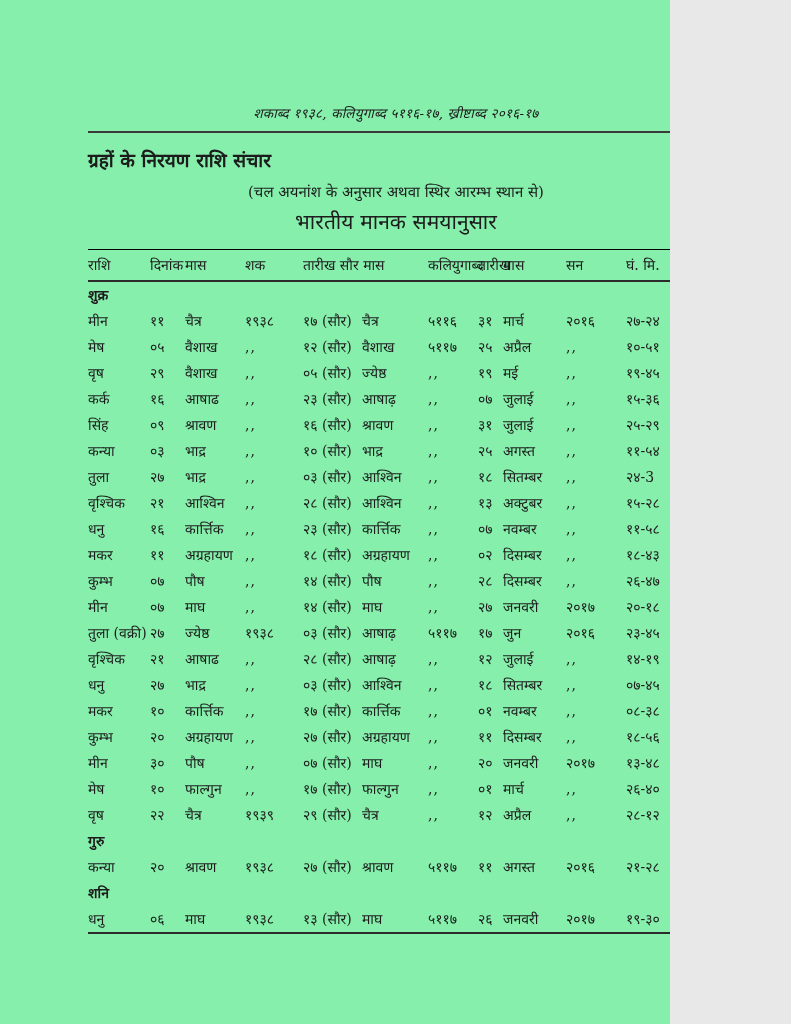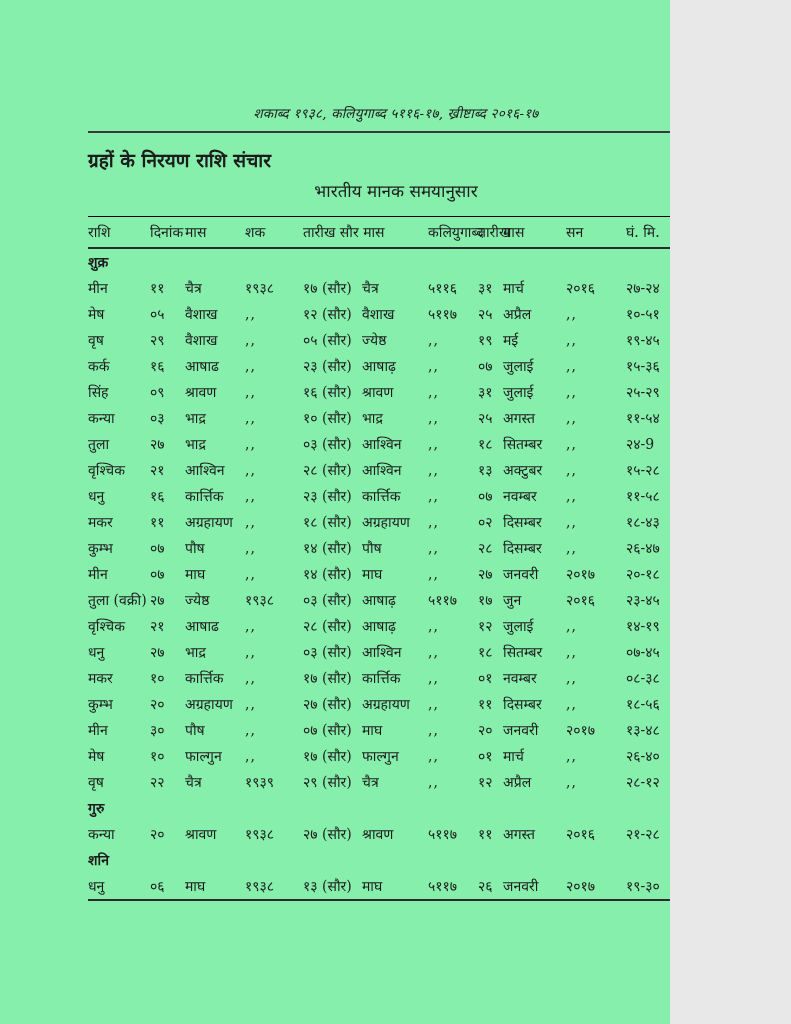--- a/index.html
+++ b/index.html
@@ -13,21 +13,21 @@
   }
   .content{position:absolute;left:88px;top:104px;width:616px;}
   
   .running-head{position:relative;height:22px;font-size:13.5px;}
   .rh-text{display:block;text-align:center;font-style:italic;letter-spacing:.2px;}
   .page-number{position:absolute;right:0;top:0;font-size:12px;}
   .rule-head{height:2px;background:#3a3a3a;margin-top:5px;}
   
   .title{margin:14px 0 0 0;text-align:left;font-size:19px;font-weight:bold;}
   .subtitle{margin-top:8px;text-align:center;font-size:15px;}
-  .subtitle2{margin-top:6px;text-align:center;font-size:17px;}
+  .subtitle2{margin-top:6px;text-align:center;font-size:21px;}
   
   table.transit{
     width:616px;margin-top:14px;
     border-collapse:collapse;table-layout:fixed;
     border-top:1px solid #000000;
     border-bottom:2px solid #2b2b2b;
   }
   table.transit thead tr{border-bottom:2px solid #2b2b2b;}
   table.transit th{
     font-weight:normal;text-align:left;font-size:14px;
@@ -51,20 +51,21 @@
 <div class="page">
   <div class="content">
 
     <div class="running-head">
       <span class="rh-text">शकाब्द १९३८, कलियुगाब्द ५११६-१७, ख्रीष्टाब्द २०१६-१७</span>
       <span class="page-number">१८३</span>
     </div>
     <div class="rule-head"></div>
 
     <div class="title">ग्रहों के निरयण राशि संचार</div>
+    <div class="subtitle">(चल अयनांश के अनुसार अथवा स्थिर आरम्भ स्थान से)</div>
     <div class="subtitle2">भारतीय मानक समयानुसार</div>
 
     <table class="transit">
       <colgroup>
         <col style="width:62px">
           <col style="width:35px">
           <col style="width:60px">
         <col style="width:58px">
           <col style="width:59px">
           <col style="width:66px">
@@ -174,21 +175,21 @@
             <td>तुला</td>
             <td>२७</td>
             <td>भाद्र</td>
             <td class="ditto">,,</td>
             <td>०३ (सौर)</td>
             <td>आश्विन</td>
             <td class="ditto">,,</td>
             <td>१८</td>
             <td>सितम्बर</td>
             <td class="ditto">,,</td>
-            <td>२४-9</td>
+            <td>२४-3</td>
           </tr>
           <tr>
             <td>वृश्चिक</td>
             <td>२१</td>
             <td>आश्विन</td>
             <td class="ditto">,,</td>
             <td>२८ (सौर)</td>
             <td>आश्विन</td>
             <td class="ditto">,,</td>
             <td>१३</td>

